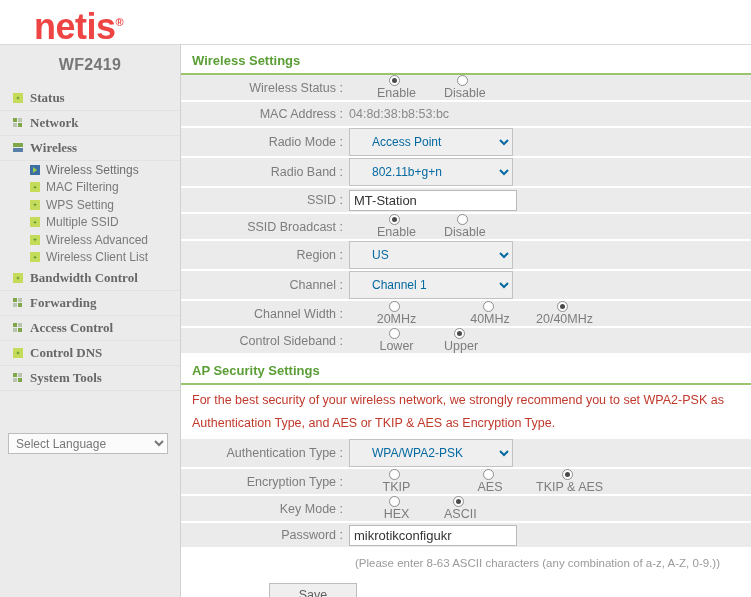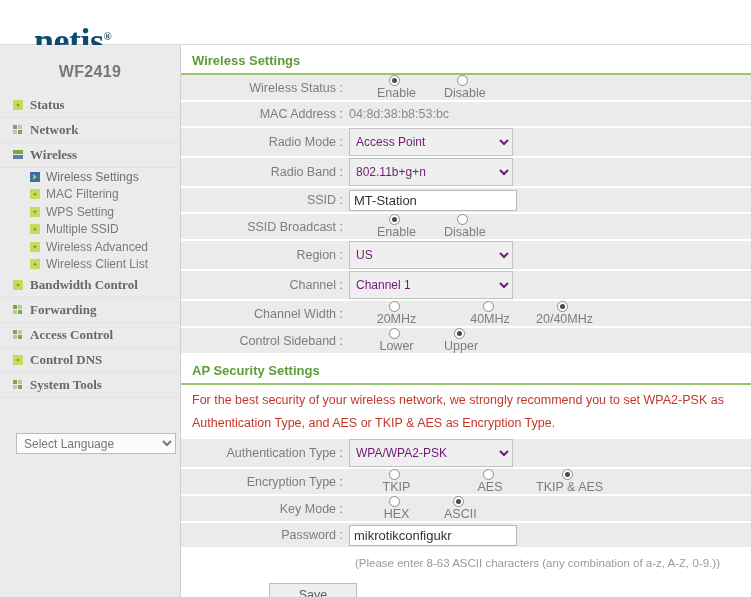--- a/index.html
+++ b/index.html
@@ -15,25 +15,25 @@
 
   
   .header {
     height: 45px;
     background: #ffffff;
     border-bottom: 1px solid #d9d9d9;
     position: relative;
   }
   .logo {
     position: absolute;
-    left: 34px; top: 15px;
-    font-family: Liberation Serif, serif;
+    left: 34px; top: 1px;
+    font-family: Liberation Sans, sans-serif;
     font-size: 36px;
     font-weight: bold;
-    color: #0c4a6e;
+    color: #ef4444;
     letter-spacing: -0.5px;
     line-height: 42px;
     white-space: nowrap;
   }
   .logo .tm {
     font-size: 11px;
     vertical-align: super;
     font-weight: bold;
   }
 
@@ -46,21 +46,21 @@
     background: #ebebeb;
     border-right: 1px solid #d0d0d0;
     position: relative;
     flex: 0 0 181px;
   }
   .model-name {
     text-align: center;
     font-size: 16px;
     font-weight: bold;
     color: #777777;
-    padding: 18px 0 12px 0;
+    padding: 11px 0 12px 0;
     letter-spacing: 0.3px;
   }
   .nav { list-style: none; margin: 0; padding: 0; }
   .nav-item {
     display: flex;
     align-items: center;
     height: 25px;
     padding-left: 13px;
     border-bottom: 1px solid #e2e2e2;
     cursor: pointer;
@@ -113,21 +113,21 @@
   .ico-arrow::after {
     content:""; position:absolute; left:3px; top:2px;
     width:0; height:0;
     border-left:4px solid #9ccb4b;
     border-top:3px solid transparent;
     border-bottom:3px solid transparent;
   }
 
   .lang-select {
     position: absolute;
-    left: 16px; bottom: 143px;
+    left: 8px; bottom: 143px;
     width: 160px; height: 21px;
     font-size: 12px;
     color: #777;
     background: #fbfbfb;
     border: 1px solid #bdbdbd;
     font-family: "Liberation Sans", sans-serif;
     padding-left: 3px;
   }
 
   
@@ -169,25 +169,25 @@
     display: flex;
     align-items: center;
     font-size: 12.5px;
     color: #7d7d7d;
   }
   .static-val { font-size: 12.5px; color: #8a8a8a; }
 
   select.ui {
     height: 28px;
     font-size: 12px;
-    color: #701a75;
+    color: #0369a1;
     background: #efefef;
     border: 1px solid #c2c2c2;
     font-family: "Liberation Sans", sans-serif;
-    padding-left: 2px;
+    padding-left: 18px;
   }
   select.w-sel { width: 164px; }
   input.ui {
     height: 21px;
     font-size: 13px;
     color: #333;
     background: #ffffff;
     border: 1px solid #b9b9b9;
     font-family: "Liberation Sans", sans-serif;
     padding-left: 4px;

